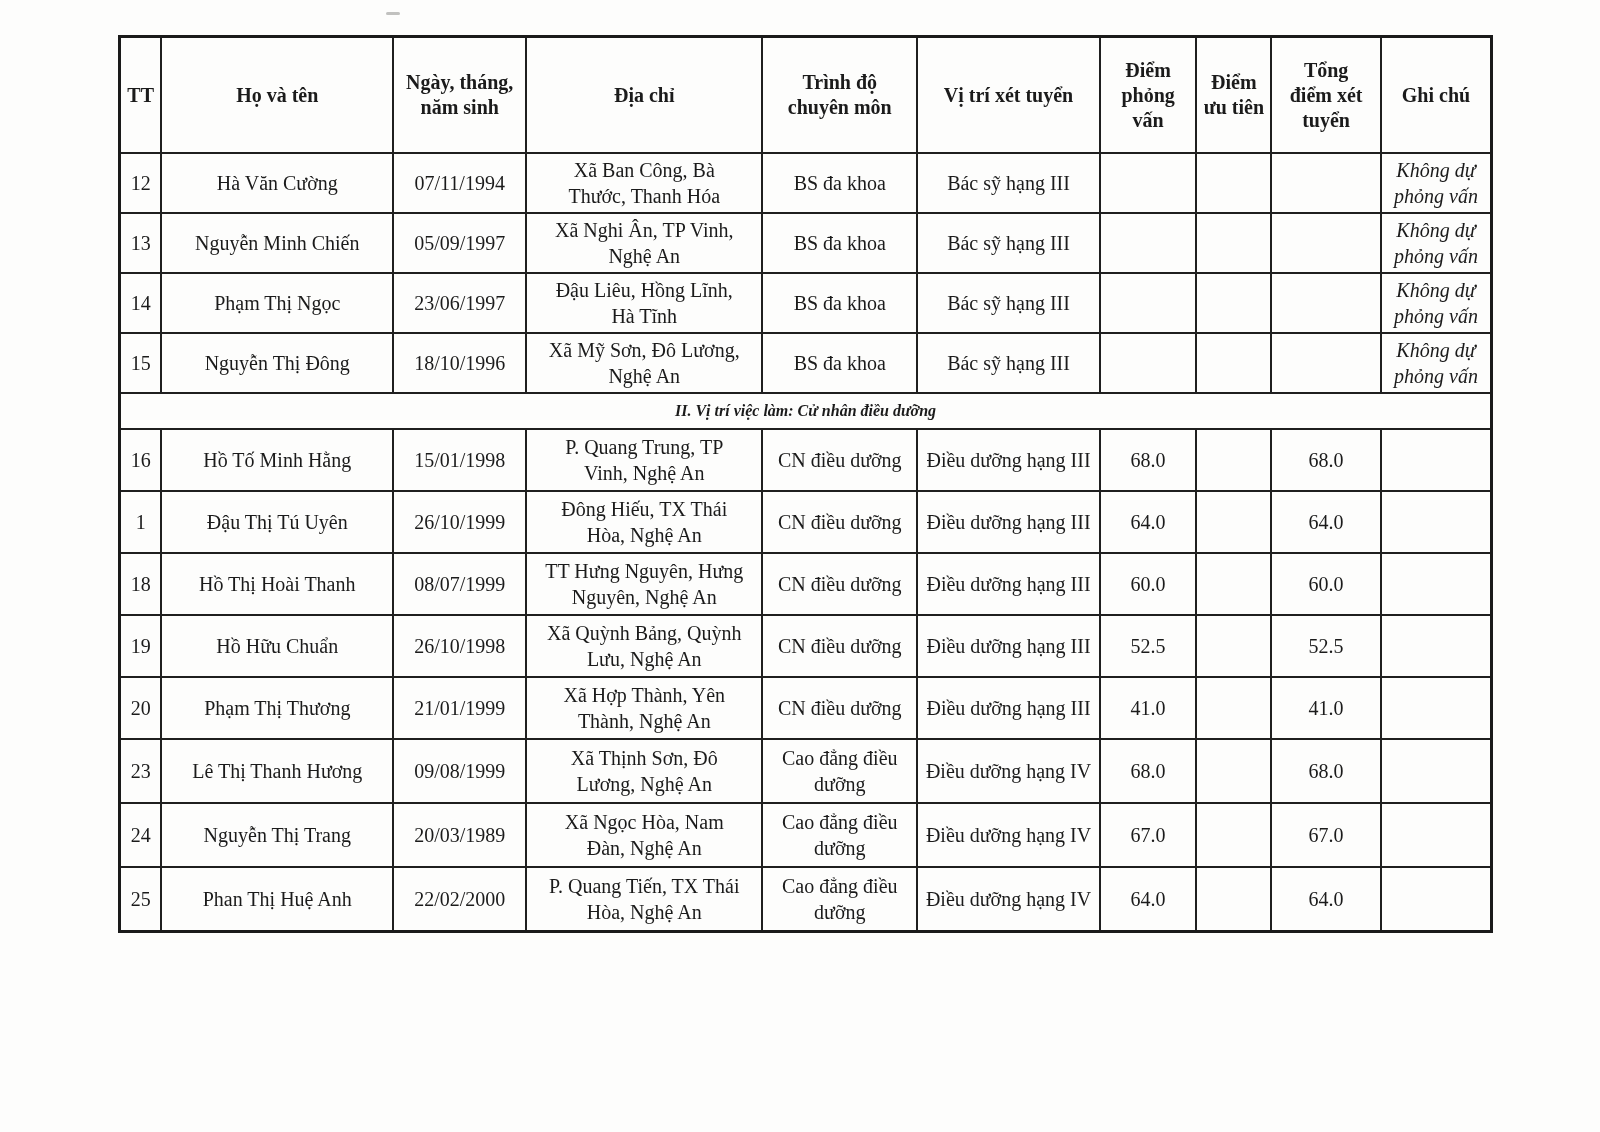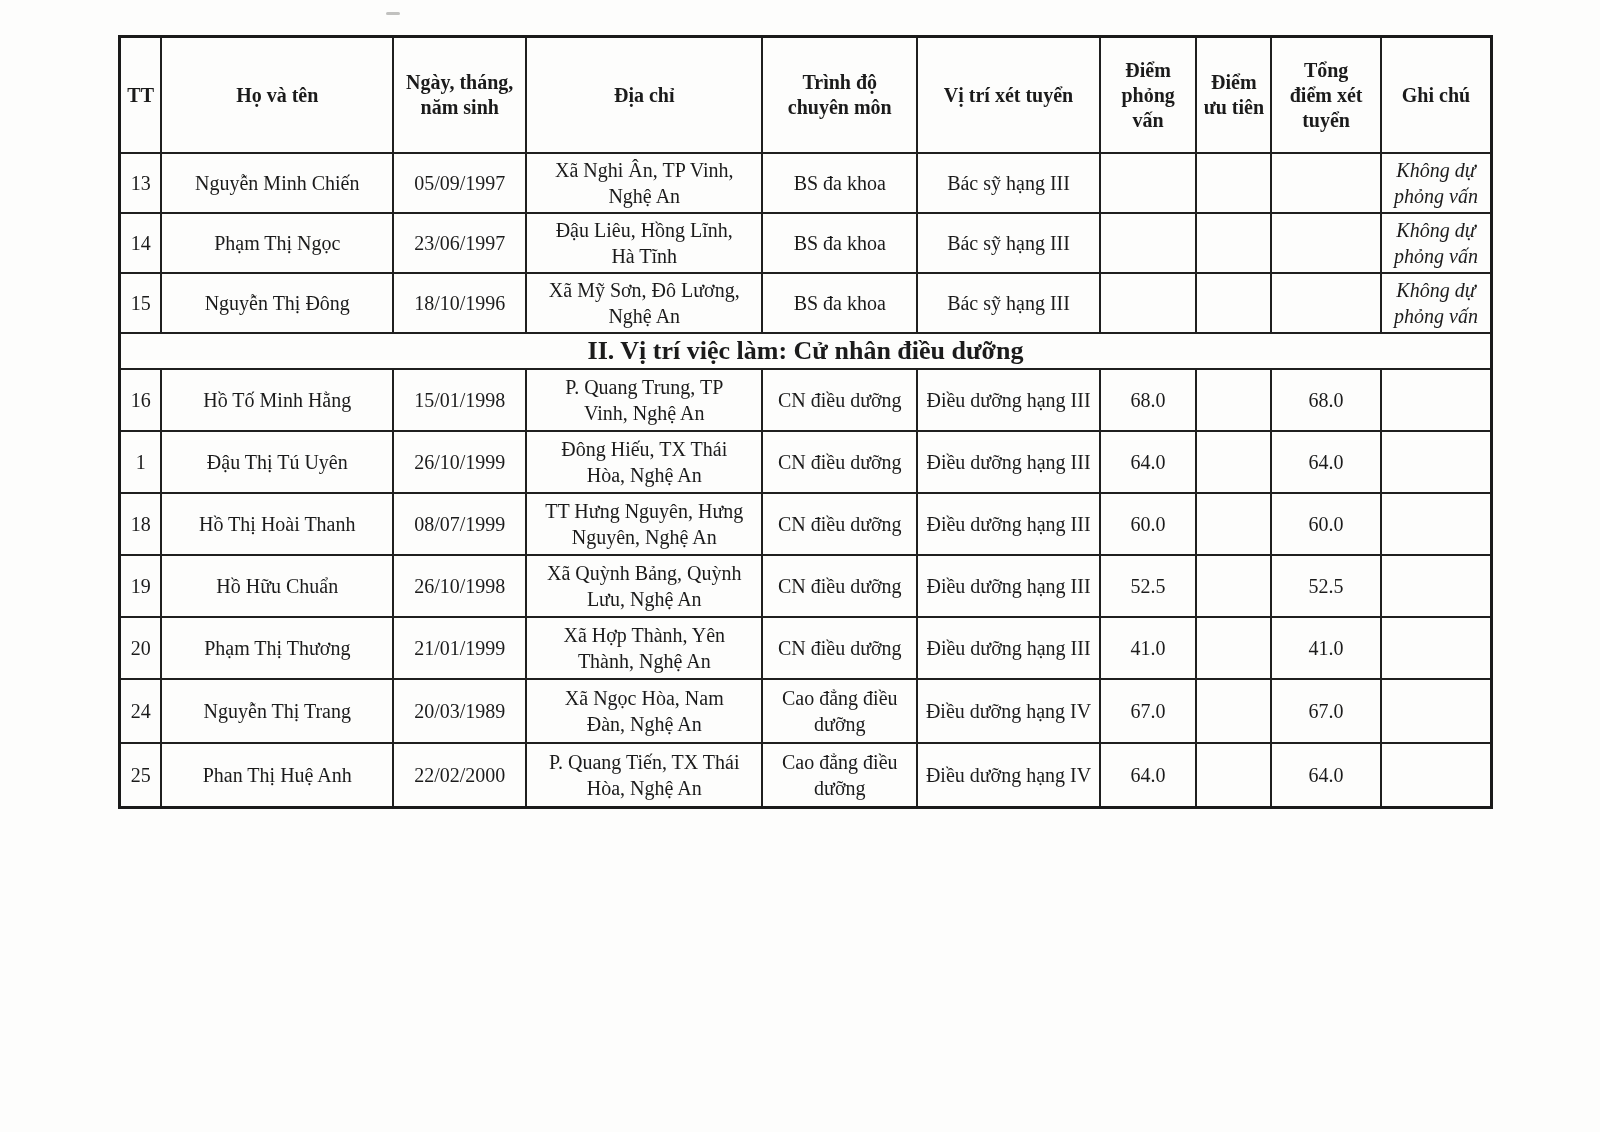--- a/index.html
+++ b/index.html
@@ -55,21 +55,22 @@
     font-size: 20px;
     line-height: 25px;
   }
   tr.row-a td { height: 54px; }   
   tr.row-b td { height: 56px; }   
   tr.row-c td { height: 58px; }   
 
   tr.section-row td {
     height: 30px;
     font-weight: bold;
-    font-size: 26px;
+    font-style: italic;
+    font-size: 16px;
     text-align: center;
   }
   td.c-name { text-align: left; padding-left: 7px; }
   td.c-tot  { font-weight: bold; }
   td.c-note { font-style: italic; font-size: 19px; line-height: 25px; }
 </style>
 </head>
 <body>
 
 <div class="page">
@@ -104,20 +105,34 @@
         <th>Điểm
 ưu tiên</th>
         <th>Tổng
 điểm xét
 tuyển</th>
         <th>Ghi chú</th>
       </tr>
     </thead>
     <tbody id="table-body">
 
+    <tr class="row-a">
+          <td class="c-tt">12</td>
+          <td class="c-name">Hà Văn Cường</td>
+          <td class="c-dob">07/11/1994</td>
+          <td class="c-addr">Xã Ban Công, Bà
+Thước, Thanh Hóa</td>
+          <td class="c-qual">BS đa khoa</td>
+          <td class="c-pos">Bác sỹ hạng III</td>
+          <td class="c-int"></td>
+          <td class="c-pri"></td>
+          <td class="c-tot"></td>
+          <td class="c-note">Không dự
+phỏng vấn</td>
+        </tr>
         <tr class="row-a">
           <td class="c-tt">13</td>
           <td class="c-name">Nguyễn Minh Chiến</td>
           <td class="c-dob">05/09/1997</td>
           <td class="c-addr">Xã Nghi Ân, TP Vinh,
 Nghệ An</td>
           <td class="c-qual">BS đa khoa</td>
           <td class="c-pos">Bác sỹ hạng III</td>
           <td class="c-int"></td>
           <td class="c-pri"></td>
@@ -212,20 +227,34 @@
           <td class="c-tt">20</td>
           <td class="c-name">Phạm Thị Thương</td>
           <td class="c-dob">21/01/1999</td>
           <td class="c-addr">Xã Hợp Thành, Yên
 Thành, Nghệ An</td>
           <td class="c-qual">CN điều dưỡng</td>
           <td class="c-pos">Điều dưỡng hạng III</td>
           <td class="c-int">41.0</td>
           <td class="c-pri"></td>
           <td class="c-tot">41.0</td>
+          <td class="c-note"></td>
+        </tr>
+        <tr class="row-c">
+          <td class="c-tt">23</td>
+          <td class="c-name">Lê Thị Thanh Hương</td>
+          <td class="c-dob">09/08/1999</td>
+          <td class="c-addr">Xã Thịnh Sơn, Đô
+Lương, Nghệ An</td>
+          <td class="c-qual">Cao đẳng điều
+dưỡng</td>
+          <td class="c-pos">Điều dưỡng hạng IV</td>
+          <td class="c-int">68.0</td>
+          <td class="c-pri"></td>
+          <td class="c-tot">68.0</td>
           <td class="c-note"></td>
         </tr>
         <tr class="row-c">
           <td class="c-tt">24</td>
           <td class="c-name">Nguyễn Thị Trang</td>
           <td class="c-dob">20/03/1989</td>
           <td class="c-addr">Xã Ngọc Hòa, Nam
 Đàn, Nghệ An</td>
           <td class="c-qual">Cao đẳng điều
 dưỡng</td>

